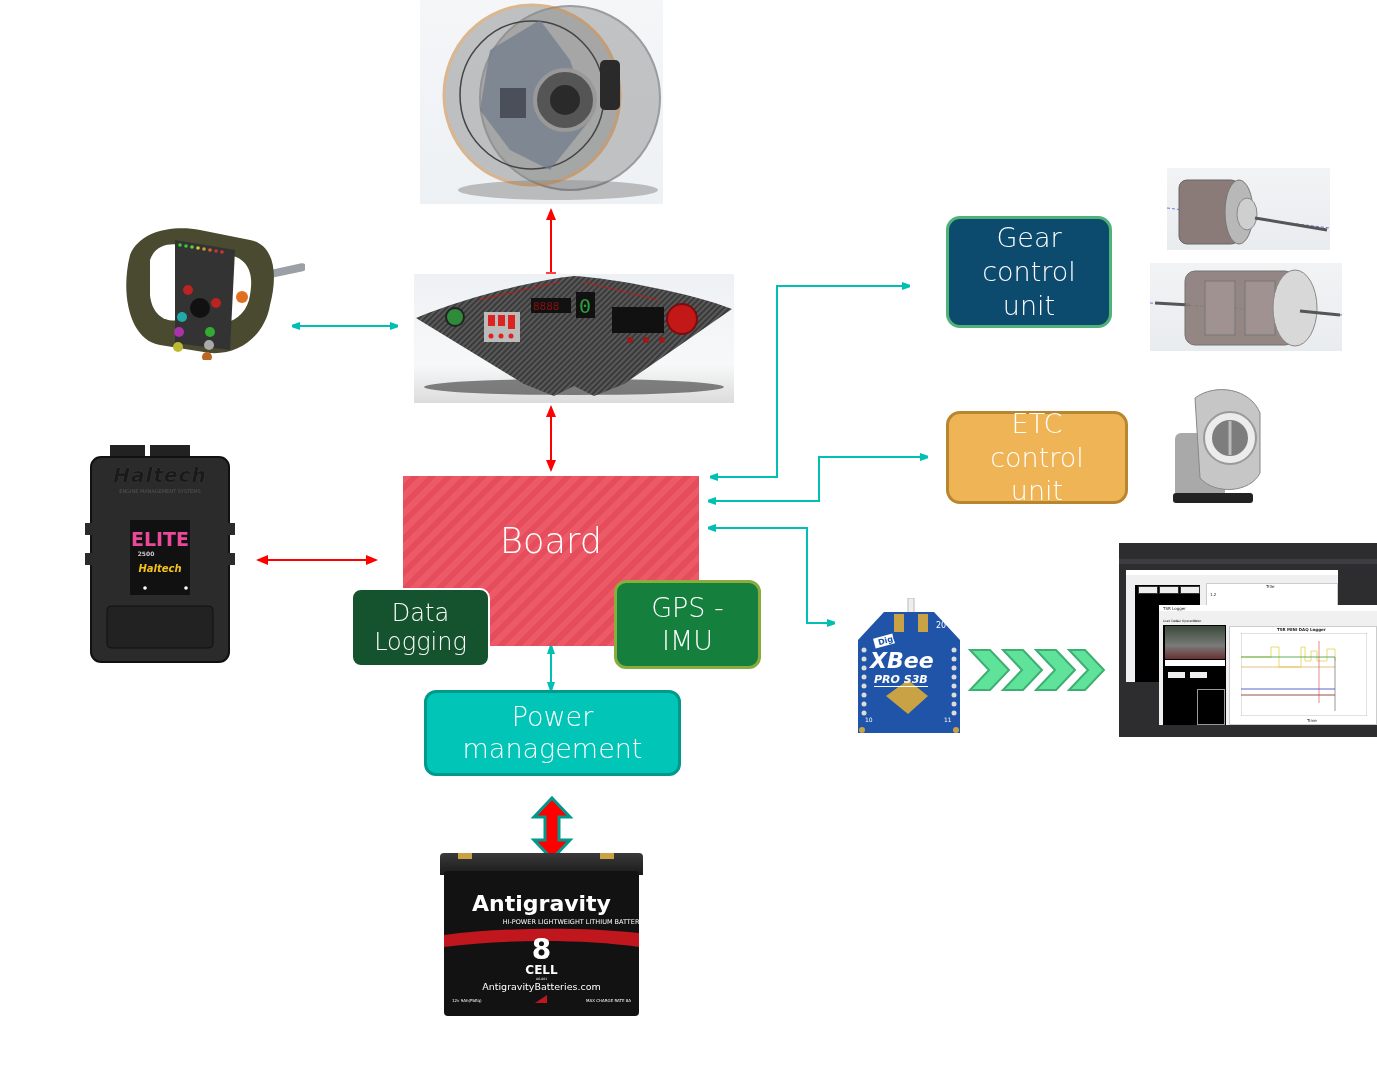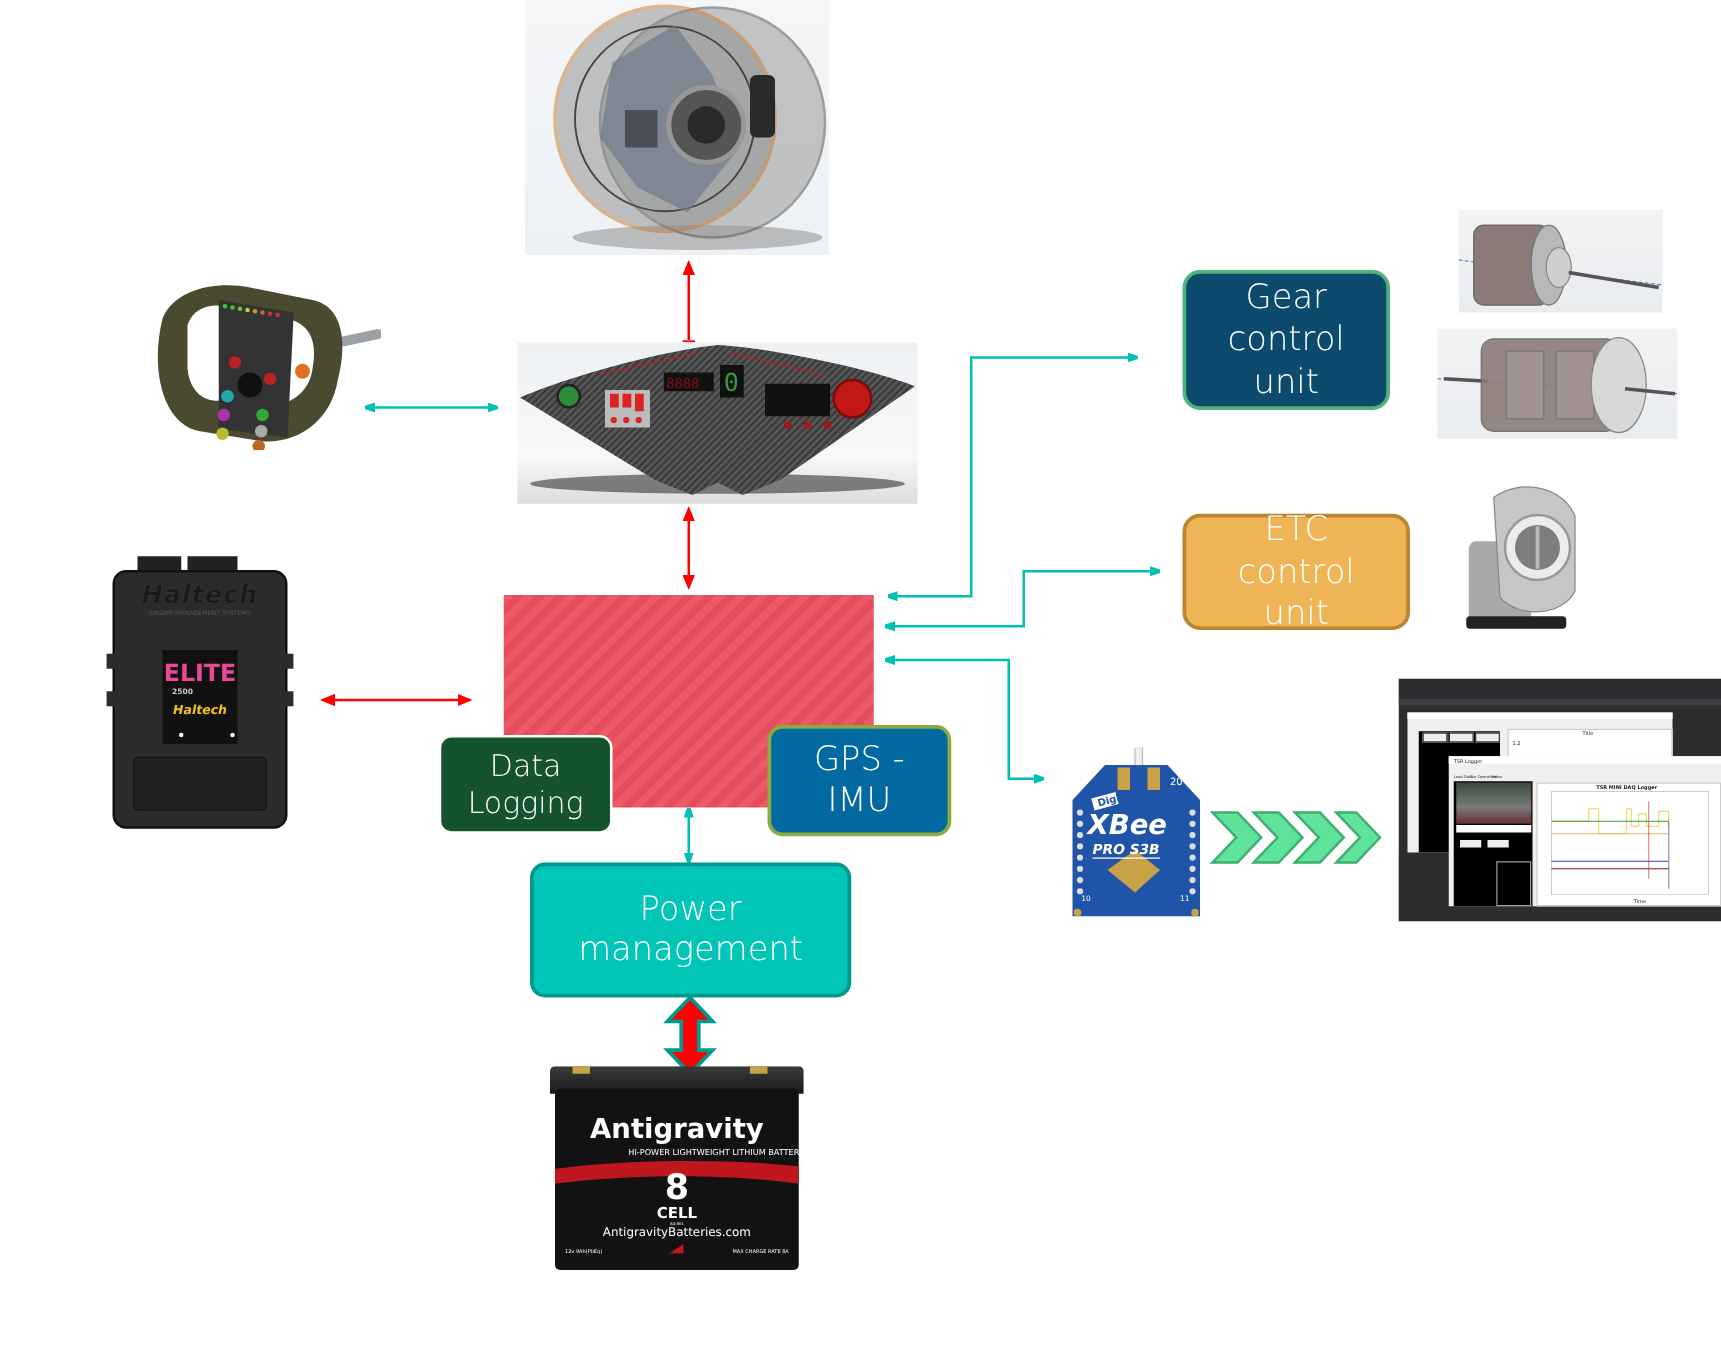--- a/index.html
+++ b/index.html
@@ -7,23 +7,23 @@
          font-family: "DejaVu Sans", sans-serif; }
   .abs { position: absolute; }
   .box { position: absolute; display: flex; align-items: center; justify-content: center; text-align: center;
          color: #ffffff; font-family: "DejaVu Sans", sans-serif; font-weight: 300; box-sizing: border-box; line-height: 1.2; }
   .box span { display: block; }
   #main-board { left: 403px; top: 476px; width: 296px; height: 170px;
     background: repeating-linear-gradient(135deg, #ec5a67 0 6px, #e64d5c 6px 12px);
     font-size: 35px; align-items: flex-start; padding-top: 44px; line-height: 1.25; }
   #data-logging { left: 351px; top: 588px; width: 139px; height: 79px; background: #14532d;
     border: 2px solid #ffffff; border-radius: 10px; font-size: 24px; }
-  #gps-imu { left: 614px; top: 580px; width: 147px; height: 89px; background: #0369a1;
+  #gps-imu { left: 614px; top: 580px; width: 147px; height: 89px; background: #15803d;
     border: 3px solid #8aab3e; border-radius: 12px; font-size: 27px; }
-  #power-mgmt { left: 424px; top: 690px; width: 257px; height: 108px; background: #00c5b7;
+  #power-mgmt { left: 424px; top: 690px; width: 257px; height: 86px; background: #00c5b7;
     border: 3px solid #00998c; border-radius: 12px; font-size: 27px; }
   #gear-unit { left: 946px; top: 216px; width: 166px; height: 112px; background: #0c4a6e;
     border: 3px solid #4fb27a; border-radius: 14px; font-size: 27px; line-height: 1.25; }
   #etc-unit { left: 946px; top: 411px; width: 182px; height: 93px; background: #efb455;
     border: 3px solid #b8862e; border-radius: 14px; font-size: 27px; line-height: 1.25; overflow: visible; }
 
   
   .img { position: absolute; overflow: hidden; }
   #wheel-image { left: 420px; top: 0px; width: 243px; height: 204px; background: linear-gradient(#f4f6f8,#eef1f4); }
   #dash-image { left: 414px; top: 274px; width: 320px; height: 129px; background: linear-gradient(#eef1f4, #f7f8f9 70%, #dcdcdc); }
@@ -172,20 +172,21 @@
   </svg>
   <div class="ecu-text" style="top:20px;font-size:20px;color:#1a1a1a;font-style:italic;letter-spacing:1px;text-shadow:0 0 1px #555;">Haltech</div>
   <div class="ecu-text" style="top:45px;font-size:5px;color:#555;font-weight:normal;">ENGINE MANAGEMENT SYSTEMS</div>
   <div class="ecu-text" style="top:85px;font-size:19px;color:#ec4899;">ELITE</div>
   <div class="ecu-text" style="top:107px;font-size:6px;color:#ccc;left:-28px;">2500</div>
   <div class="ecu-text" style="top:120px;font-size:10px;color:#f2c21a;font-style:italic;">Haltech</div>
 </div>
 
 <div class="box" id="main-board">
   <div>
+    <span>Board</span>
   </div>
 </div>
 <div class="box" id="data-logging">
   <div>
     <span>Data</span>
     <span>Logging</span>
   </div>
 </div>
 <div class="box" id="gps-imu">
   <div>

